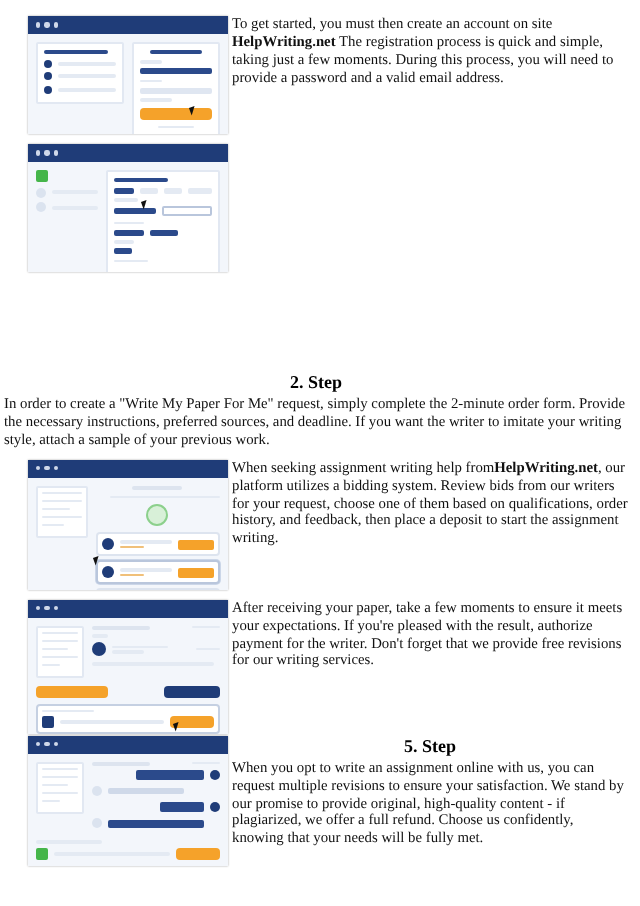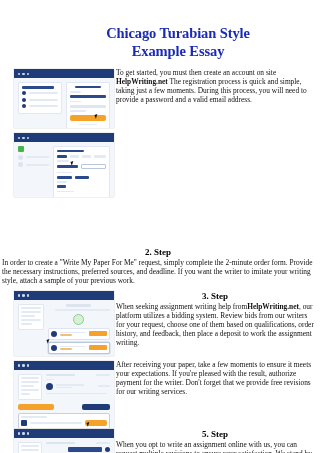--- a/index.html
+++ b/index.html
@@ -183,21 +183,20 @@
   .msg-left { display:flex; align-items:center; gap:3px; margin-bottom:3px; }
   .bubble-navy { background:#2b4a8b; height:5px; width:34px; border-radius:1px; }
   .bubble-navy.sm { width:22px; }
   .bubble-line { background:#cfd9e9; height:3px; border-radius:1px; }
 </style>
 </head>
 <body>
 
 <div class="page">
 
-  <h1 class="doc-title">Chicago Turabian Style Example Essay</h1>
 
   <div class="steps">
 
     <div class="step-row">
       <div class="shot-col">
         <div class="mock">
           <div class="mock-bar">
             <span class="dot"></span>
             <span class="dot"></span>
             <span class="dot"></span>
@@ -354,22 +353,21 @@
                   
                   
                 </div>
               </div>
             </div>
             <span class="cursor" style="left:33px;bottom:13px;"></span>
           </div>
         </div>
       </div>
       <div class="text-col">
-        <div class="step-heading">3. Step</div>
-        <p class="step-body"><span>When seeking assignment writing help from</span><b>HelpWriting.net</b><span>, our platform utilizes a bidding system. Review bids from our writers for your request, choose one of them based on qualifications, order history, and feedback, then place a deposit to work the assignment writing.</span></p>
+        <p class="step-body"><span>When seeking assignment writing help from</span><b>HelpWriting.net</b><span>, our platform utilizes a bidding system. Review bids from our writers for your request, choose one of them based on qualifications, order history, and feedback, then place a deposit to start the assignment writing.</span></p>
       </div>
     </div>
 
     <div class="step-row" style="margin-top:5px;">
       <div class="shot-col">
         <div class="mock">
           <div class="mock-bar">
             <span class="dot"></span>
             <span class="dot"></span>
             <span class="dot"></span>

